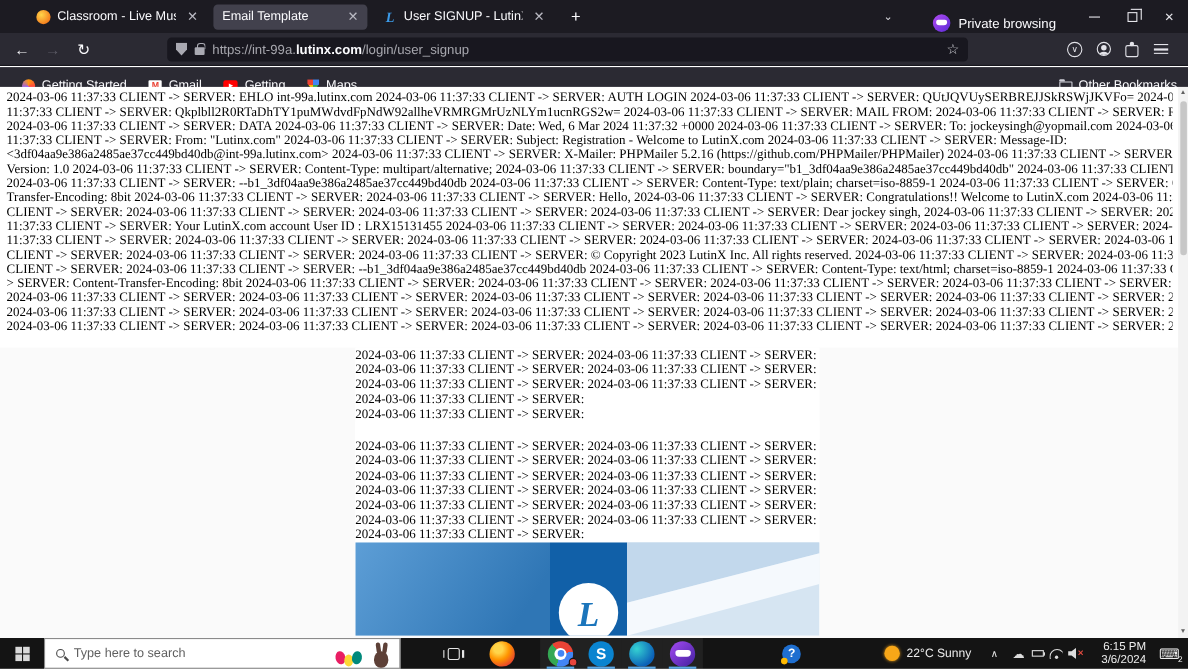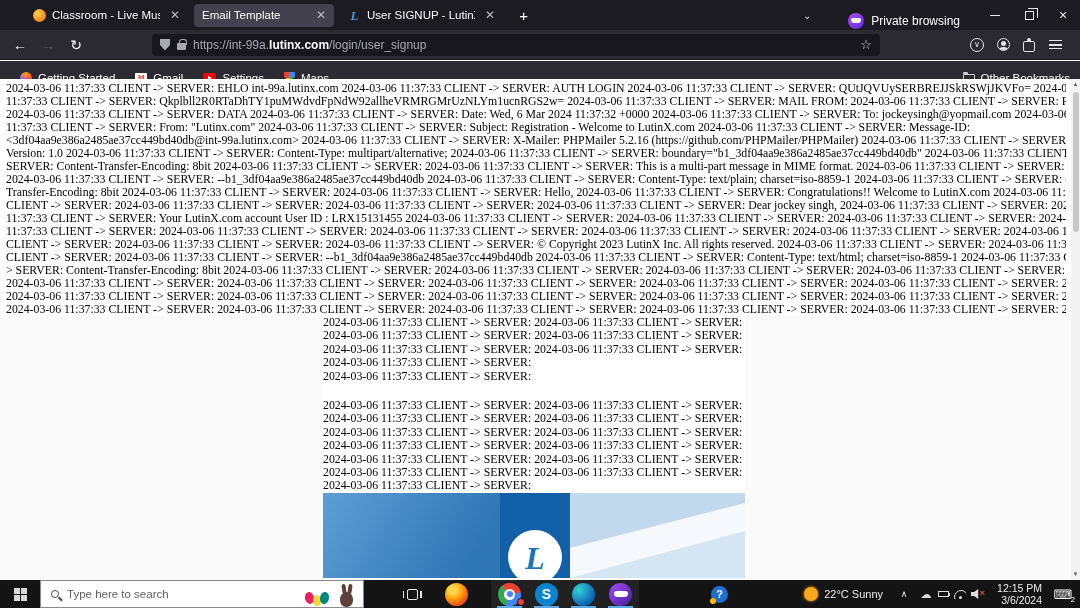--- a/index.html
+++ b/index.html
@@ -244,41 +244,40 @@
   <div class="bm">
     <span class="bm-ff-icon"></span>
     <span>Getting Started</span>
   </div>
   <div class="bm">
     <span class="bm-gmail-icon">M</span>
     <span>Gmail</span>
   </div>
   <div class="bm">
     <span class="bm-yt-icon"></span>
-    <span>Settings</span>
+    <span>Getting</span>
   </div>
   <div class="bm">
     <span class="bm-maps-icon"></span>
     <span>Maps</span>
   </div>
   <div class="bm bm-other">
     <span class="folder-icon"></span>
     <span>Other Bookmarks</span>
   </div>
 </div>
 
 <div class="content">
   <div class="log">
     <div class="line">2024-03-06 11:37:33 CLIENT -&gt; SERVER: EHLO int-99a.lutinx.com 2024-03-06 11:37:33 CLIENT -&gt; SERVER: AUTH LOGIN 2024-03-06 11:37:33 CLIENT -&gt; SERVER: QUtJQVUySERBREJJSkRSWjJKVFo= 2024-03-06</div>
     <div class="line">11:37:33 CLIENT -&gt; SERVER: Qkplbll2R0RTaDhTY1puMWdvdFpNdW92allheVRMRGMrUzNLYm1ucnRGS2w= 2024-03-06 11:37:33 CLIENT -&gt; SERVER: MAIL FROM: 2024-03-06 11:37:33 CLIENT -&gt; SERVER: RCPT TO:</div>
     <div class="line">2024-03-06 11:37:33 CLIENT -&gt; SERVER: DATA 2024-03-06 11:37:33 CLIENT -&gt; SERVER: Date: Wed, 6 Mar 2024 11:37:32 +0000 2024-03-06 11:37:33 CLIENT -&gt; SERVER: To: jockeysingh@yopmail.com 2024-03-06</div>
     <div class="line">11:37:33 CLIENT -&gt; SERVER: From: "Lutinx.com" 2024-03-06 11:37:33 CLIENT -&gt; SERVER: Subject: Registration - Welcome to LutinX.com 2024-03-06 11:37:33 CLIENT -&gt; SERVER: Message-ID:</div>
     <div class="line">&lt;3df04aa9e386a2485ae37cc449bd40db@int-99a.lutinx.com&gt; 2024-03-06 11:37:33 CLIENT -&gt; SERVER: X-Mailer: PHPMailer 5.2.16 (https://github.com/PHPMailer/PHPMailer) 2024-03-06 11:37:33 CLIENT -&gt; SERVER: MIME-</div>
     <div class="line">Version: 1.0 2024-03-06 11:37:33 CLIENT -&gt; SERVER: Content-Type: multipart/alternative; 2024-03-06 11:37:33 CLIENT -&gt; SERVER: boundary="b1_3df04aa9e386a2485ae37cc449bd40db" 2024-03-06 11:37:33 CLIENT -&gt;</div>
-    <div class="line">SERVER: Content-Transfer-Encoding: 8bit 2024-03-06 11:37:33 CLIENT -&gt; SERVER: 2024-03-06 11:37:33 CLIENT -&gt; SERVER: This is a multi-part message in MIME format. 2024-03-06 11:37:33 CLIENT -&gt; SERVER:</div>
     <div class="line">2024-03-06 11:37:33 CLIENT -&gt; SERVER: --b1_3df04aa9e386a2485ae37cc449bd40db 2024-03-06 11:37:33 CLIENT -&gt; SERVER: Content-Type: text/plain; charset=iso-8859-1 2024-03-06 11:37:33 CLIENT -&gt; SERVER: Content-</div>
     <div class="line">Transfer-Encoding: 8bit 2024-03-06 11:37:33 CLIENT -&gt; SERVER: 2024-03-06 11:37:33 CLIENT -&gt; SERVER: Hello, 2024-03-06 11:37:33 CLIENT -&gt; SERVER: Congratulations!! Welcome to LutinX.com 2024-03-06 11:37:33</div>
     <div class="line">CLIENT -&gt; SERVER: 2024-03-06 11:37:33 CLIENT -&gt; SERVER: 2024-03-06 11:37:33 CLIENT -&gt; SERVER: 2024-03-06 11:37:33 CLIENT -&gt; SERVER: Dear jockey singh, 2024-03-06 11:37:33 CLIENT -&gt; SERVER: 2024-03-06</div>
     <div class="line">11:37:33 CLIENT -&gt; SERVER: Your LutinX.com account User ID : LRX15131455 2024-03-06 11:37:33 CLIENT -&gt; SERVER: 2024-03-06 11:37:33 CLIENT -&gt; SERVER: 2024-03-06 11:37:33 CLIENT -&gt; SERVER: 2024-03-06</div>
     <div class="line">11:37:33 CLIENT -&gt; SERVER: 2024-03-06 11:37:33 CLIENT -&gt; SERVER: 2024-03-06 11:37:33 CLIENT -&gt; SERVER: 2024-03-06 11:37:33 CLIENT -&gt; SERVER: 2024-03-06 11:37:33 CLIENT -&gt; SERVER: 2024-03-06 11:37:33</div>
     <div class="line">CLIENT -&gt; SERVER: 2024-03-06 11:37:33 CLIENT -&gt; SERVER: 2024-03-06 11:37:33 CLIENT -&gt; SERVER: © Copyright 2023 LutinX Inc. All rights reserved. 2024-03-06 11:37:33 CLIENT -&gt; SERVER: 2024-03-06 11:37:33</div>
     <div class="line">CLIENT -&gt; SERVER: 2024-03-06 11:37:33 CLIENT -&gt; SERVER: --b1_3df04aa9e386a2485ae37cc449bd40db 2024-03-06 11:37:33 CLIENT -&gt; SERVER: Content-Type: text/html; charset=iso-8859-1 2024-03-06 11:37:33 CLIENT -</div>
     <div class="line">&gt; SERVER: Content-Transfer-Encoding: 8bit 2024-03-06 11:37:33 CLIENT -&gt; SERVER: 2024-03-06 11:37:33 CLIENT -&gt; SERVER: 2024-03-06 11:37:33 CLIENT -&gt; SERVER: 2024-03-06 11:37:33 CLIENT -&gt; SERVER:</div>
     <div class="line">2024-03-06 11:37:33 CLIENT -&gt; SERVER: 2024-03-06 11:37:33 CLIENT -&gt; SERVER: 2024-03-06 11:37:33 CLIENT -&gt; SERVER: 2024-03-06 11:37:33 CLIENT -&gt; SERVER: 2024-03-06 11:37:33 CLIENT -&gt; SERVER: 2024-03-06 11:37:33 CLIENT -&gt; SERVER:</div>
     <div class="line">2024-03-06 11:37:33 CLIENT -&gt; SERVER: 2024-03-06 11:37:33 CLIENT -&gt; SERVER: 2024-03-06 11:37:33 CLIENT -&gt; SERVER: 2024-03-06 11:37:33 CLIENT -&gt; SERVER: 2024-03-06 11:37:33 CLIENT -&gt; SERVER: 2024-03-06 11:37:33 CLIENT -&gt; SERVER:</div>
@@ -386,18 +385,18 @@
       <div class="tray-item">
           <span class="wifi-icon"></span>
         </div>
       <div class="tray-item">
         <span class="vol-icon">
             <span class="vol-x">×</span>
           </span>
       </div>
     </div>
     <div class="clock">
-      <div>12:15 PM</div>
+      <div>6:15 PM</div>
       <div>3/6/2024</div>
     </div>
     <div class="kbd">⌨<span class="badge">2</span></div>
   </div>
 </div>
 
 </body></html>

